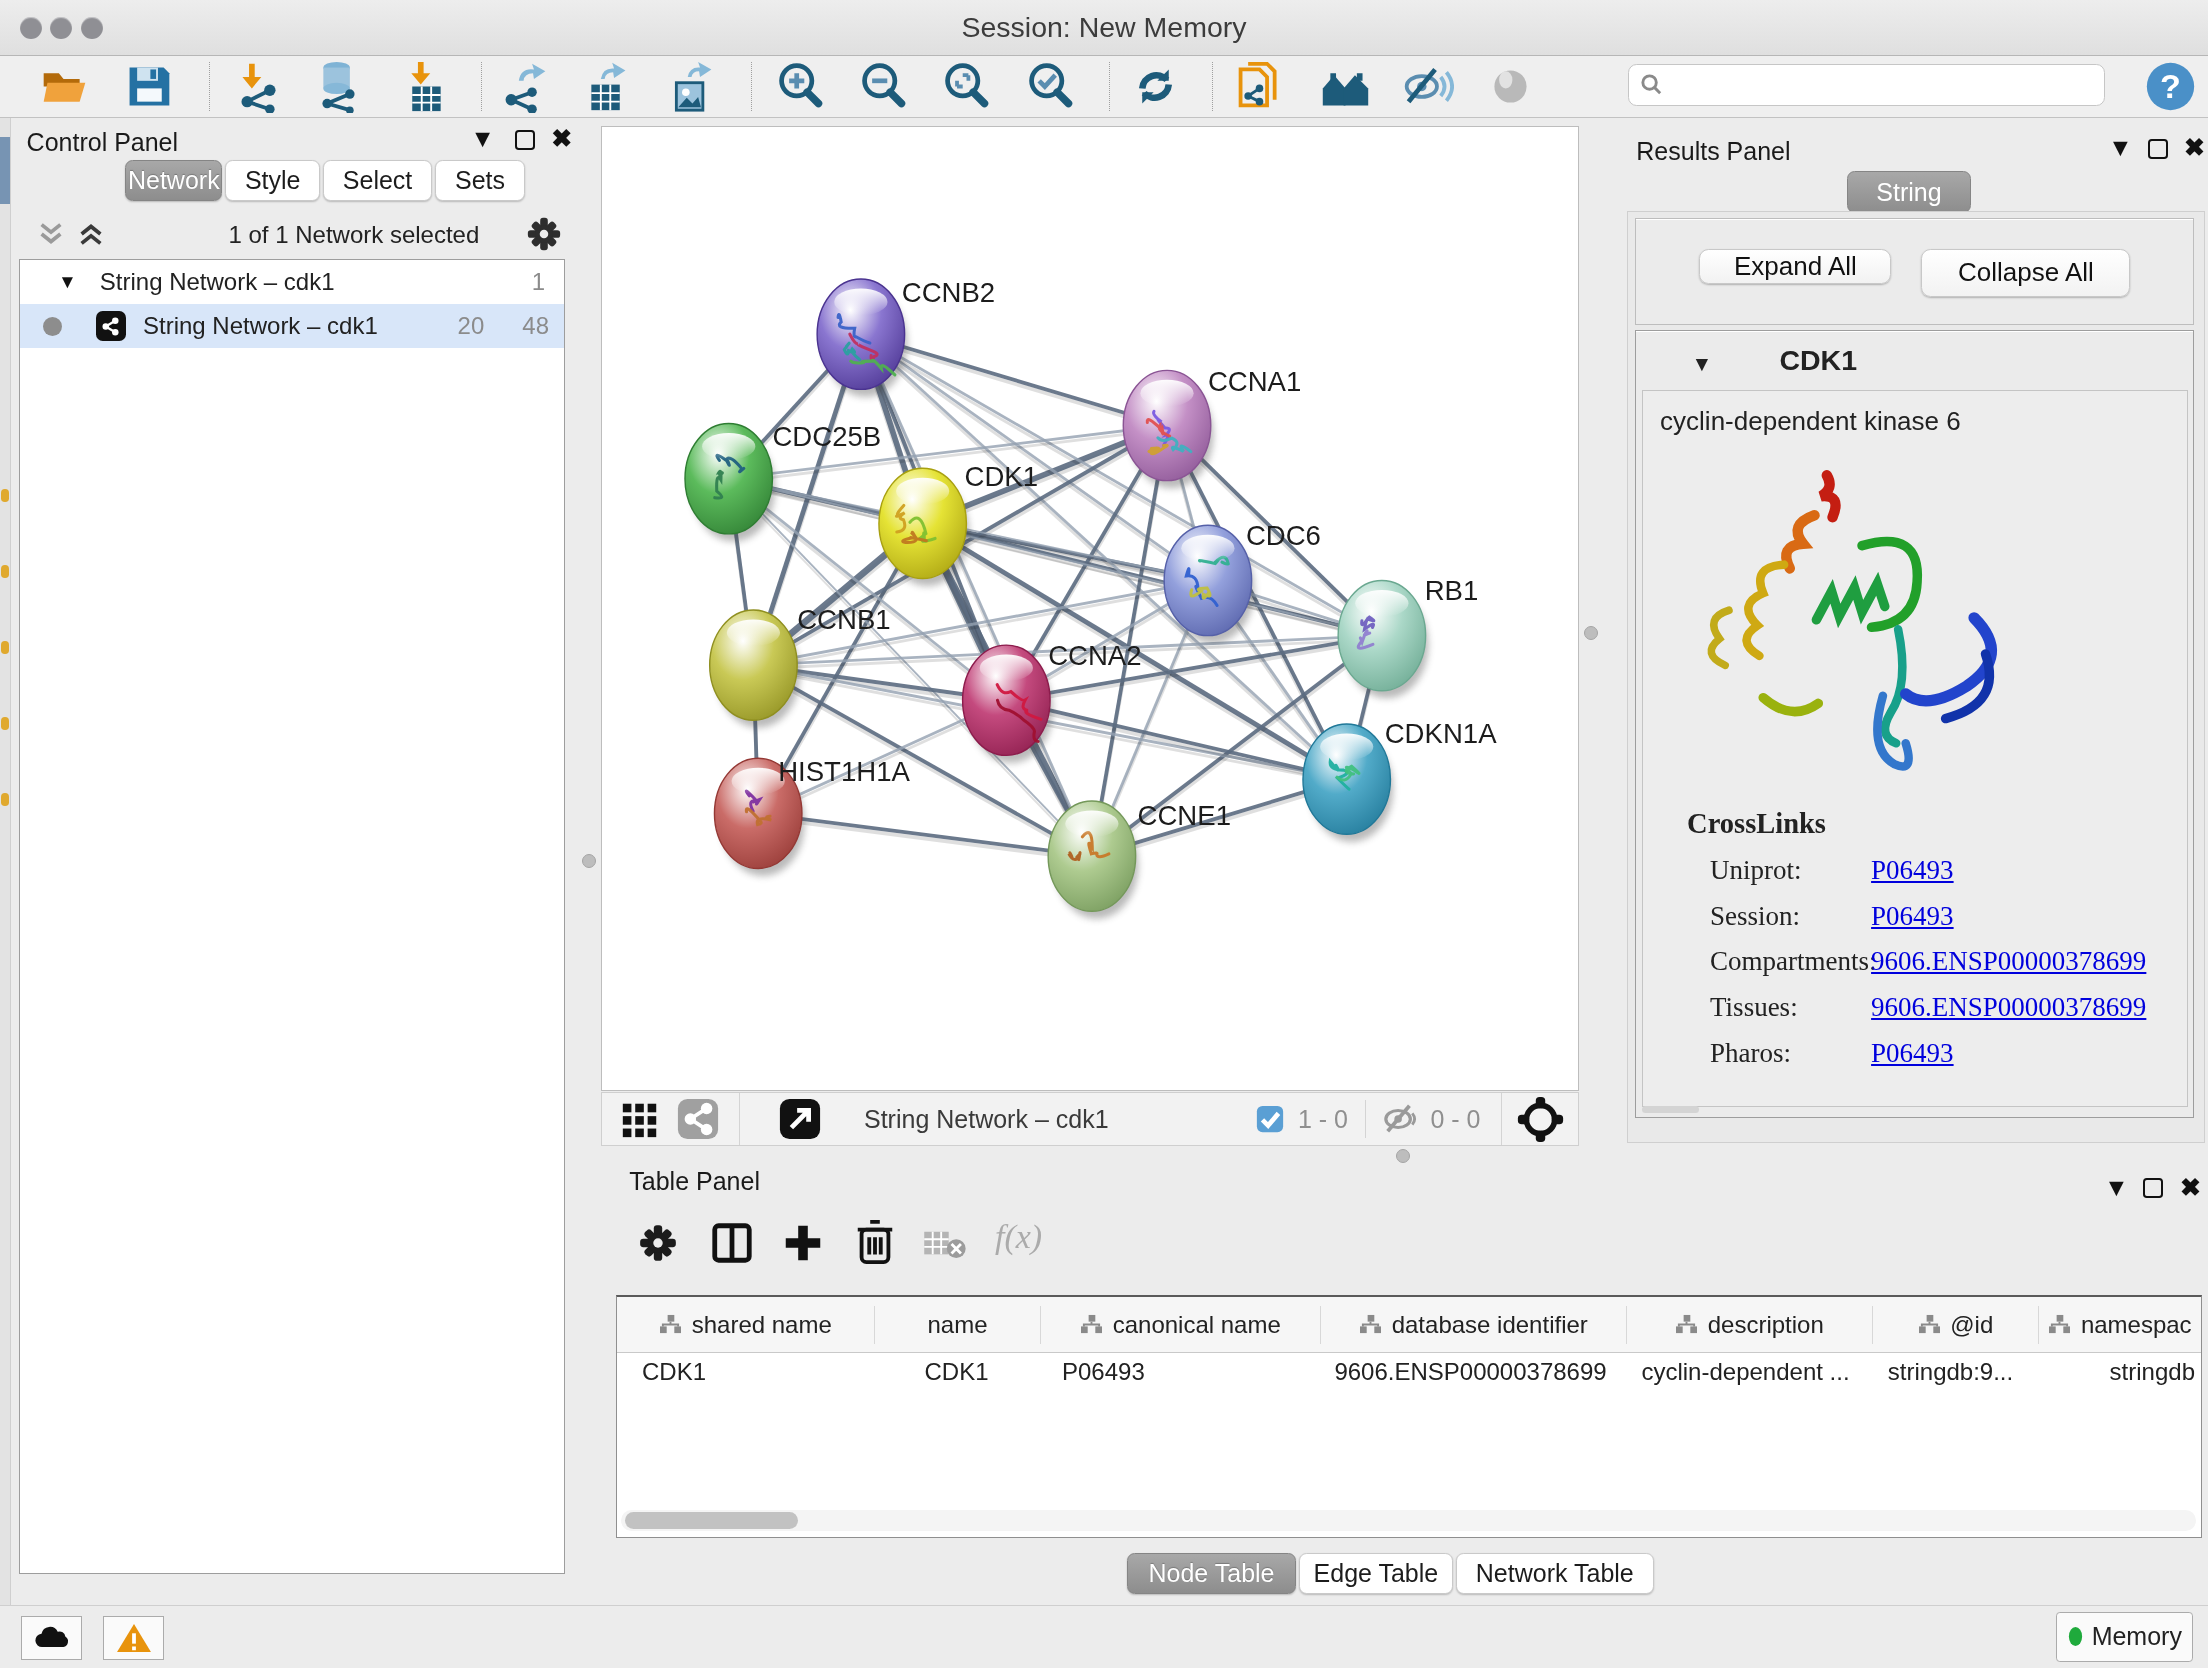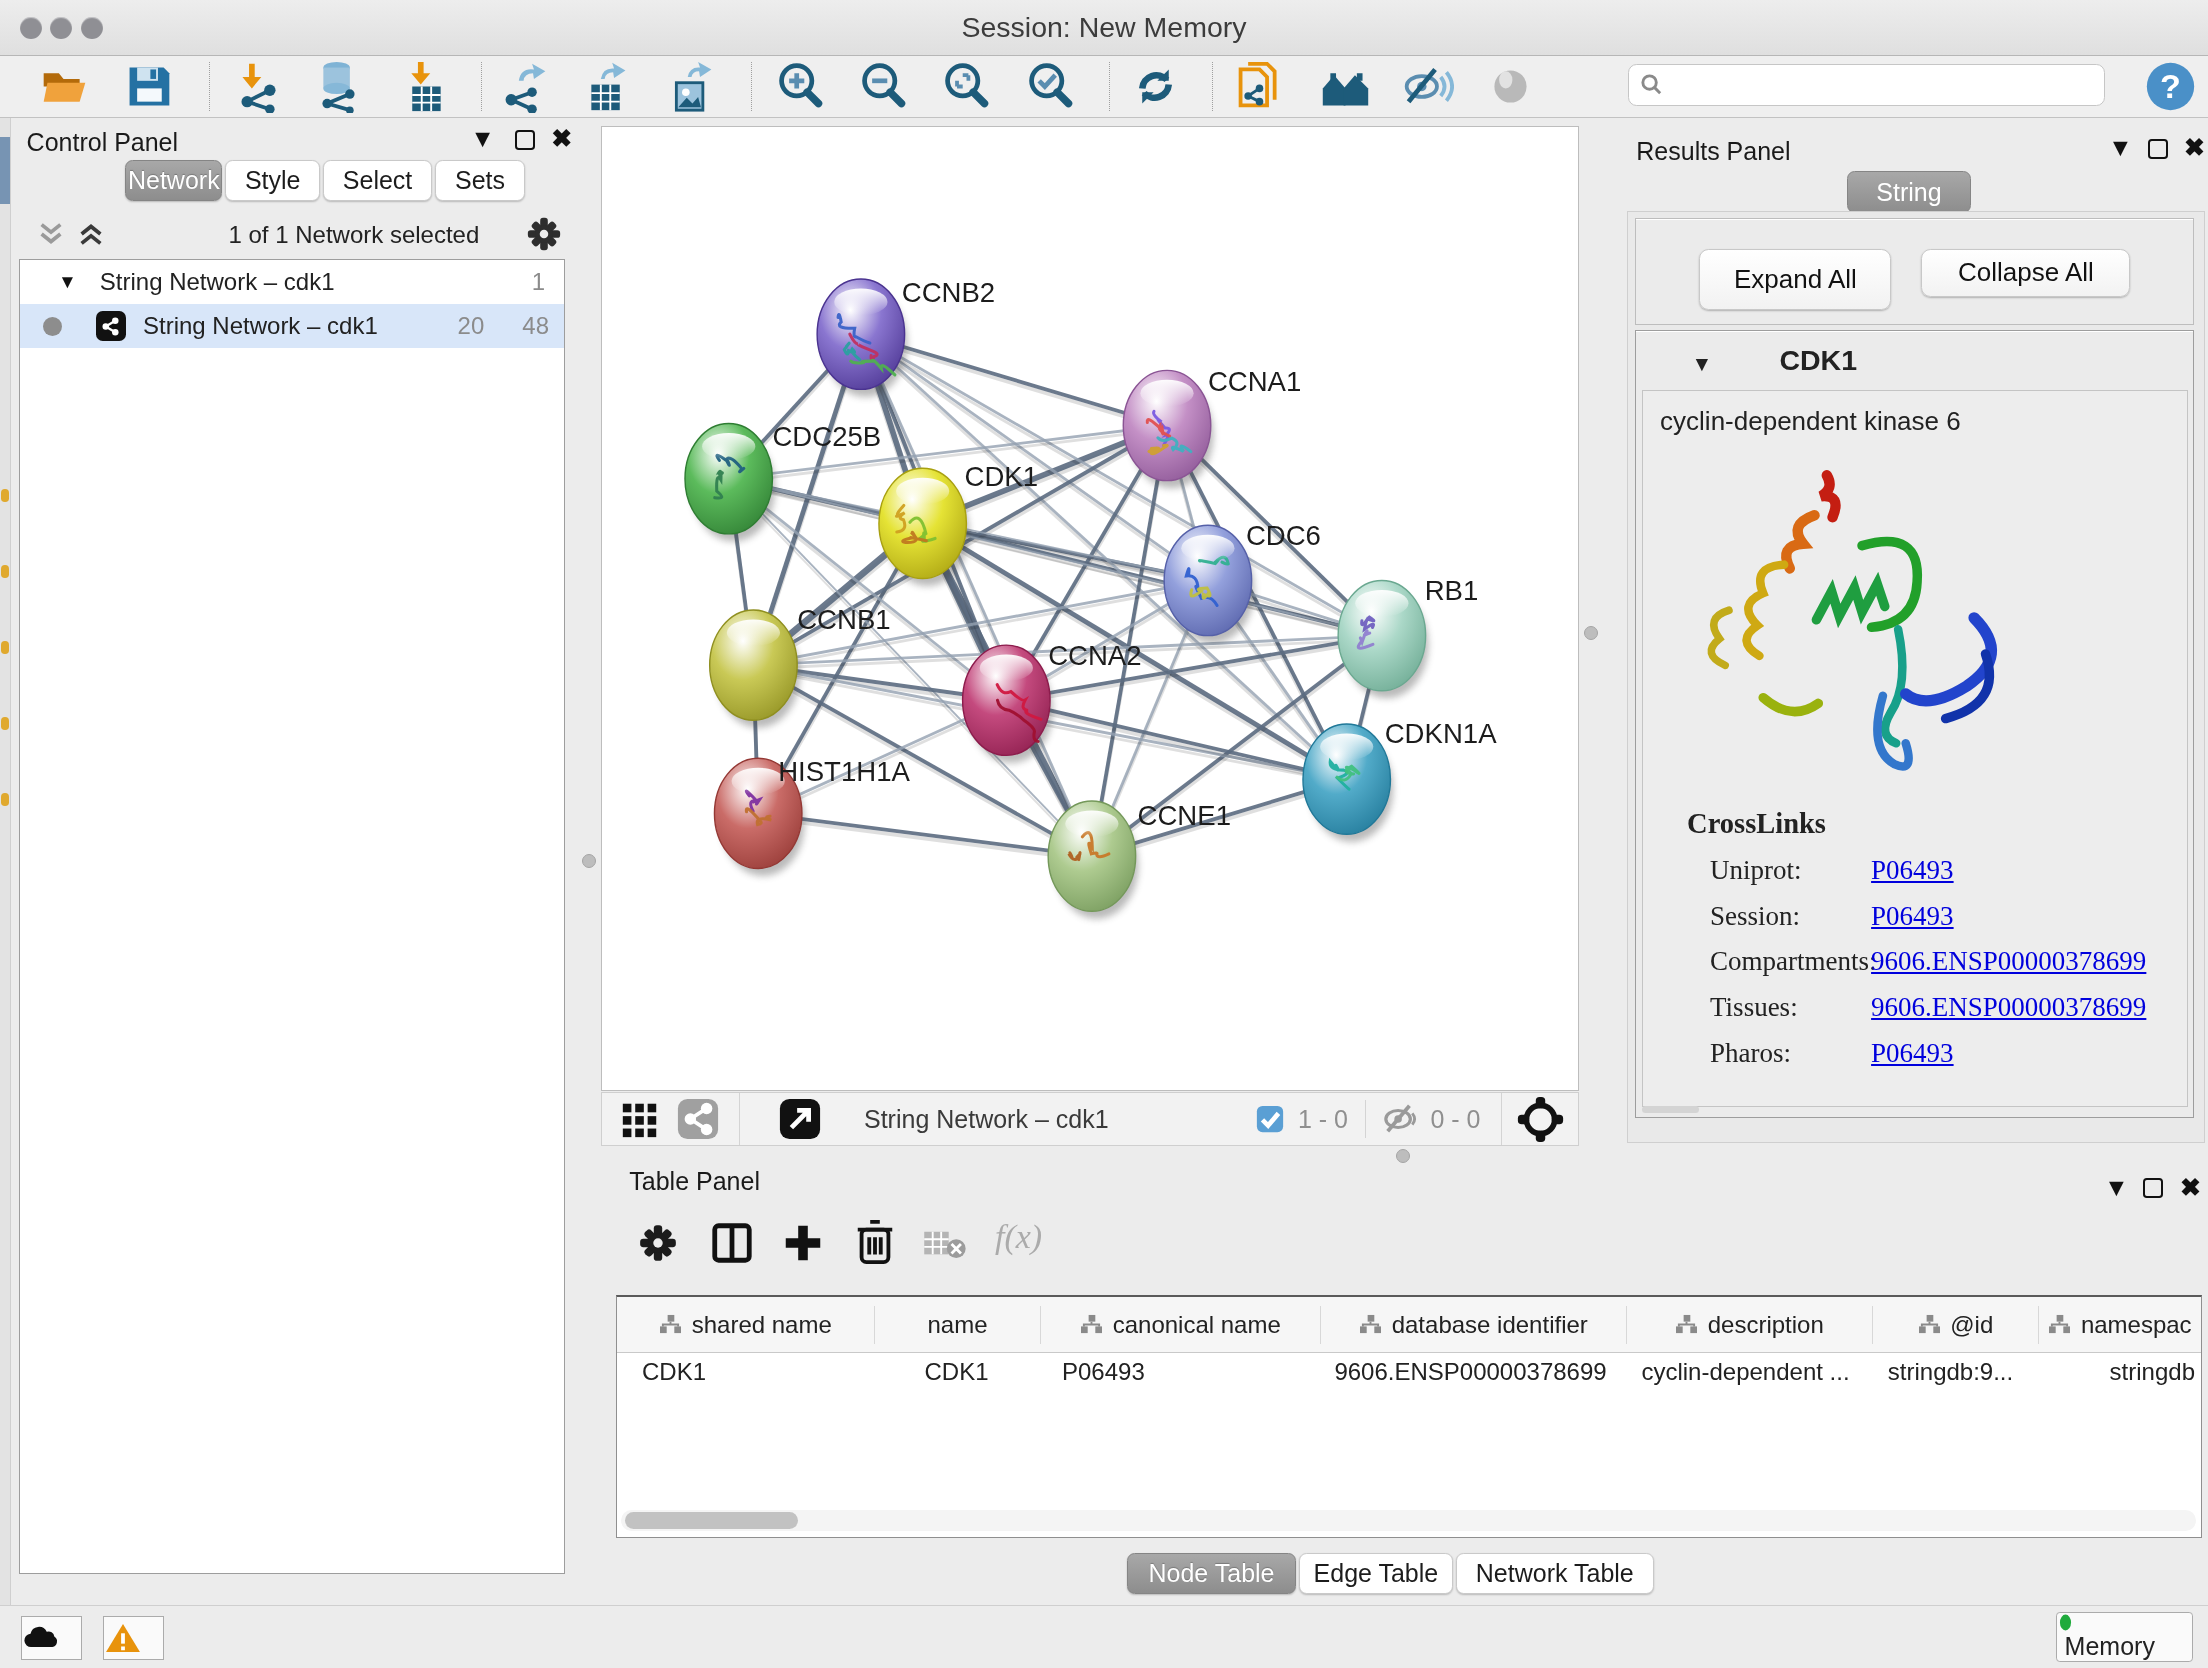--- a/index.html
+++ b/index.html
@@ -52,21 +52,21 @@
   .tableshell{left:616px;top:1295px;width:1586px;height:243px;background:#fff;
     border:1.9px solid #8f8f8f;border-top:2.9px solid #5a5a5a;box-sizing:border-box;}
   .thead{display:flex;background:#f6f6f6;border-bottom:1.9px solid #c9c9c9;height:55px;align-items:center;}
   .th{display:flex;align-items:center;justify-content:center;gap:9.5px;font-size:24px;color:#222;
      border-right:1px solid #d8d8d8;height:38px;}
   .tdrow{display:flex;height:38px;align-items:center;font-size:24px;}
   .td{overflow:hidden;white-space:nowrap;}
   .hscroll{position:absolute;left:3.8px;bottom:5.7px;width:1575px;height:21px;background:#f4f4f4;border-radius:10.5px;}
   .hthumb{position:absolute;left:3.8px;top:1.9px;width:173px;height:17px;background:#c2c2c2;border-radius:8.6px;}
   .statusbar{left:0;top:1605px;width:2208px;height:63px;background:#ececec;border-top:1px solid #cfcfcf;}
-  .sqbtn{background:#fafafa;border:1.9px solid #ababab;display:flex;align-items:flex-start;justify-content:center;flex-direction:column;}
+  .sqbtn{background:#fafafa;border:1.9px solid #ababab;display:flex;align-items:center;justify-content:center;}
   svg text{font-family:"Liberation Sans",sans-serif;}
 </style>
 </head>
 <body>
 
 <div class="app">
 
   <div class="abs titlebar">
     <div class="abs tl-dot" style="left:20px"></div>
     <div class="abs tl-dot" style="left:50px"></div>
@@ -558,21 +558,21 @@
   <div class="abs" style="left:1623px;top:124px;width:586px;height:1010px;margin-top:9px;">
     <span class="abs panel-head" style="left:13.3px;top:3.8px">Results Panel</span>
     <span class="abs wbtn" style="left:485px;top:1.9px">▼</span>
     <span class="abs floatbox" style="left:525px;top:5.7px"></span>
     <span class="abs wbtn" style="left:561px;top:1.9px;font-weight:bold">✖</span>
 
     <div class="abs tab active" style="left:224px;top:38px;width:122px;border-radius:7.6px;padding:5.7px 0;background:linear-gradient(#a8a8a8,#8d8d8d);color:#fff;text-align:center;font-size:25px;border:1px solid #858585">String</div>
 
     <div class="abs" style="left:3.8px;top:78px;width:576px;height:930px;background:#e9e9e9;border:1px solid #cfcfcf;">
       <div class="rbox abs" style="left:7.6px;top:5.7px;width:557px;height:105px;">
-        <div class="pushbtn abs" style="left:63px;top:30px;width:190px;padding:14px 0">Expand All</div>
+        <div class="pushbtn abs" style="left:63px;top:30px;width:190px;padding:1px 0">Expand All</div>
         <div class="pushbtn abs" style="left:285px;top:30px;width:207px;padding:7.6px 0">Collapse All</div>
       </div>
 
       <div class="rbox abs" style="left:7.6px;top:118px;width:557px;height:786px;border-color:#9d9d9d">
         <span class="abs" style="left:55px;top:21px;font-size:21px">▼</span>
         <span class="abs" style="left:143px;top:13.3px;font-size:28.5px;font-weight:bold">CDK1</span>
 
         <div class="abs" style="left:5.7px;top:59px;width:544px;height:715px;background:#ededed;border:1px solid #c4c4c4;">
           <span class="abs" style="left:17px;top:15px;font-size:26px">cyclin-dependent kinase 6</span>
 

